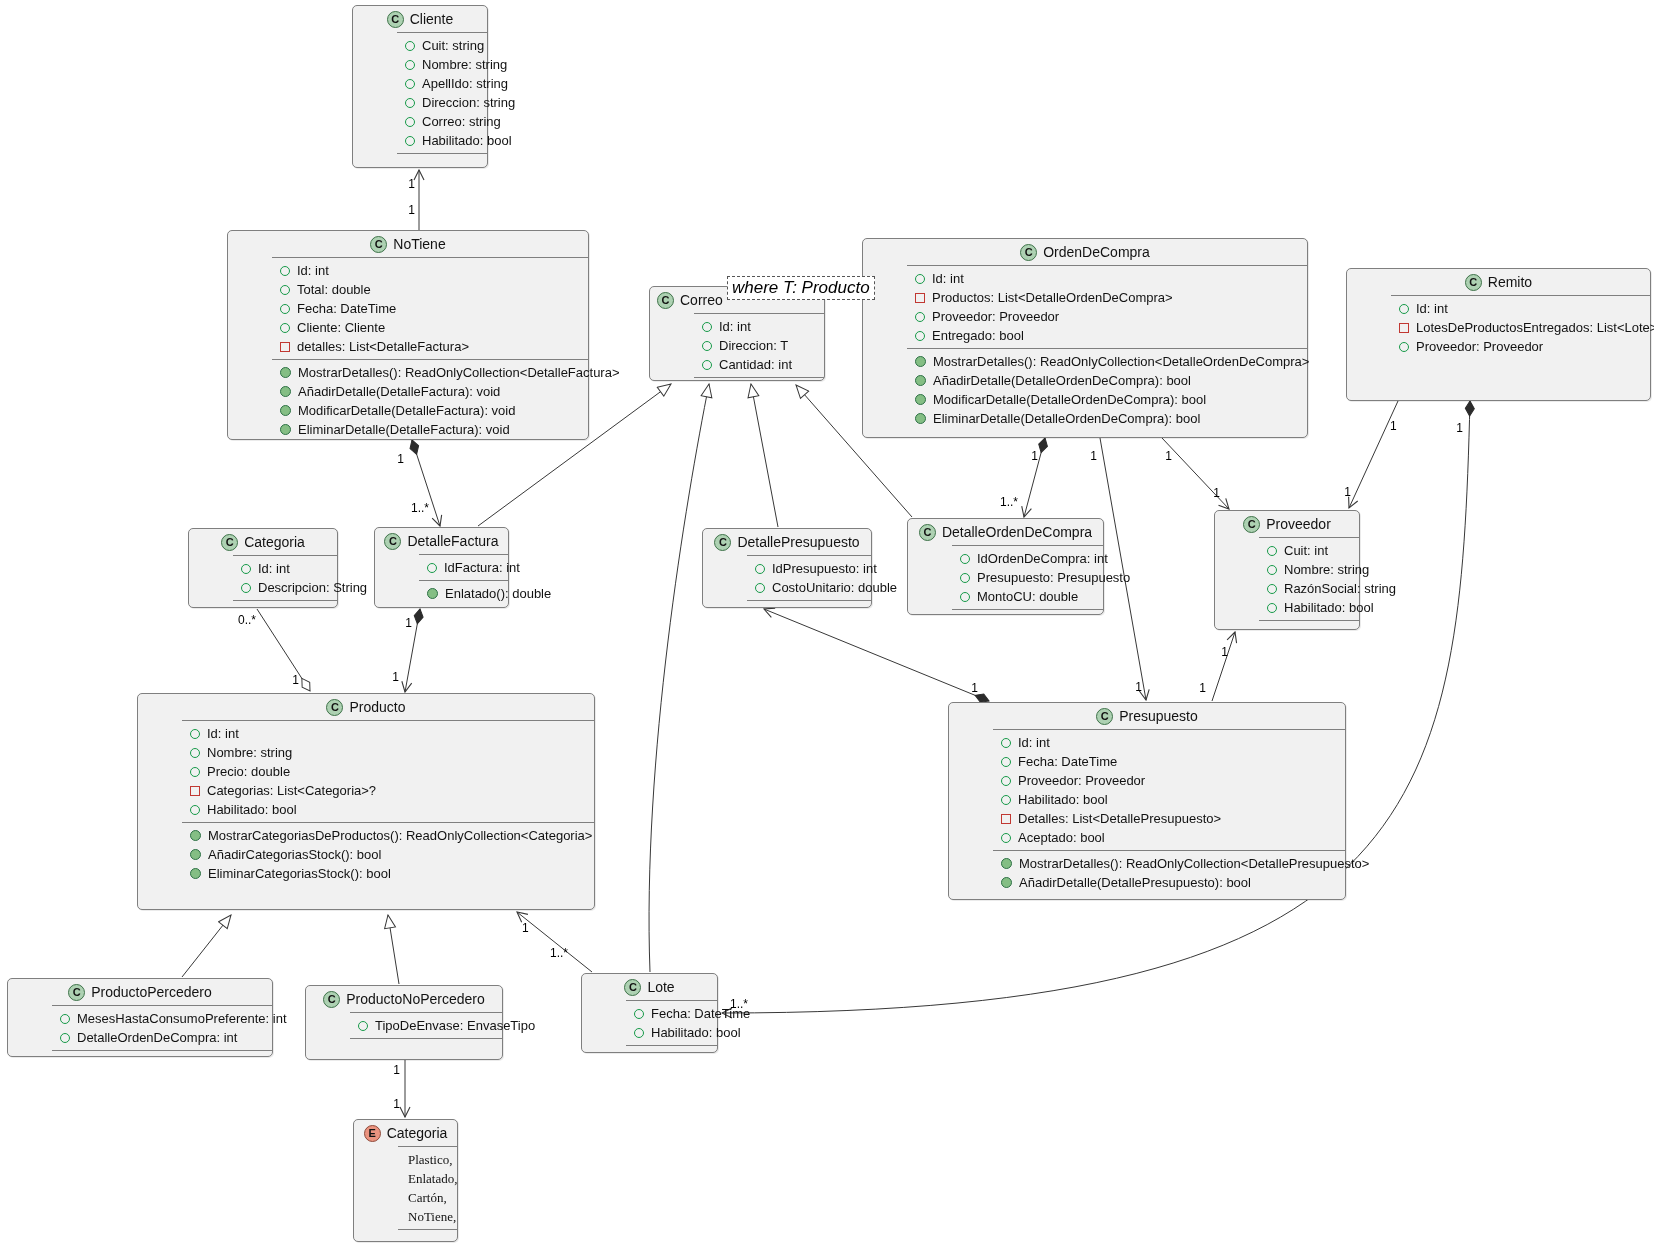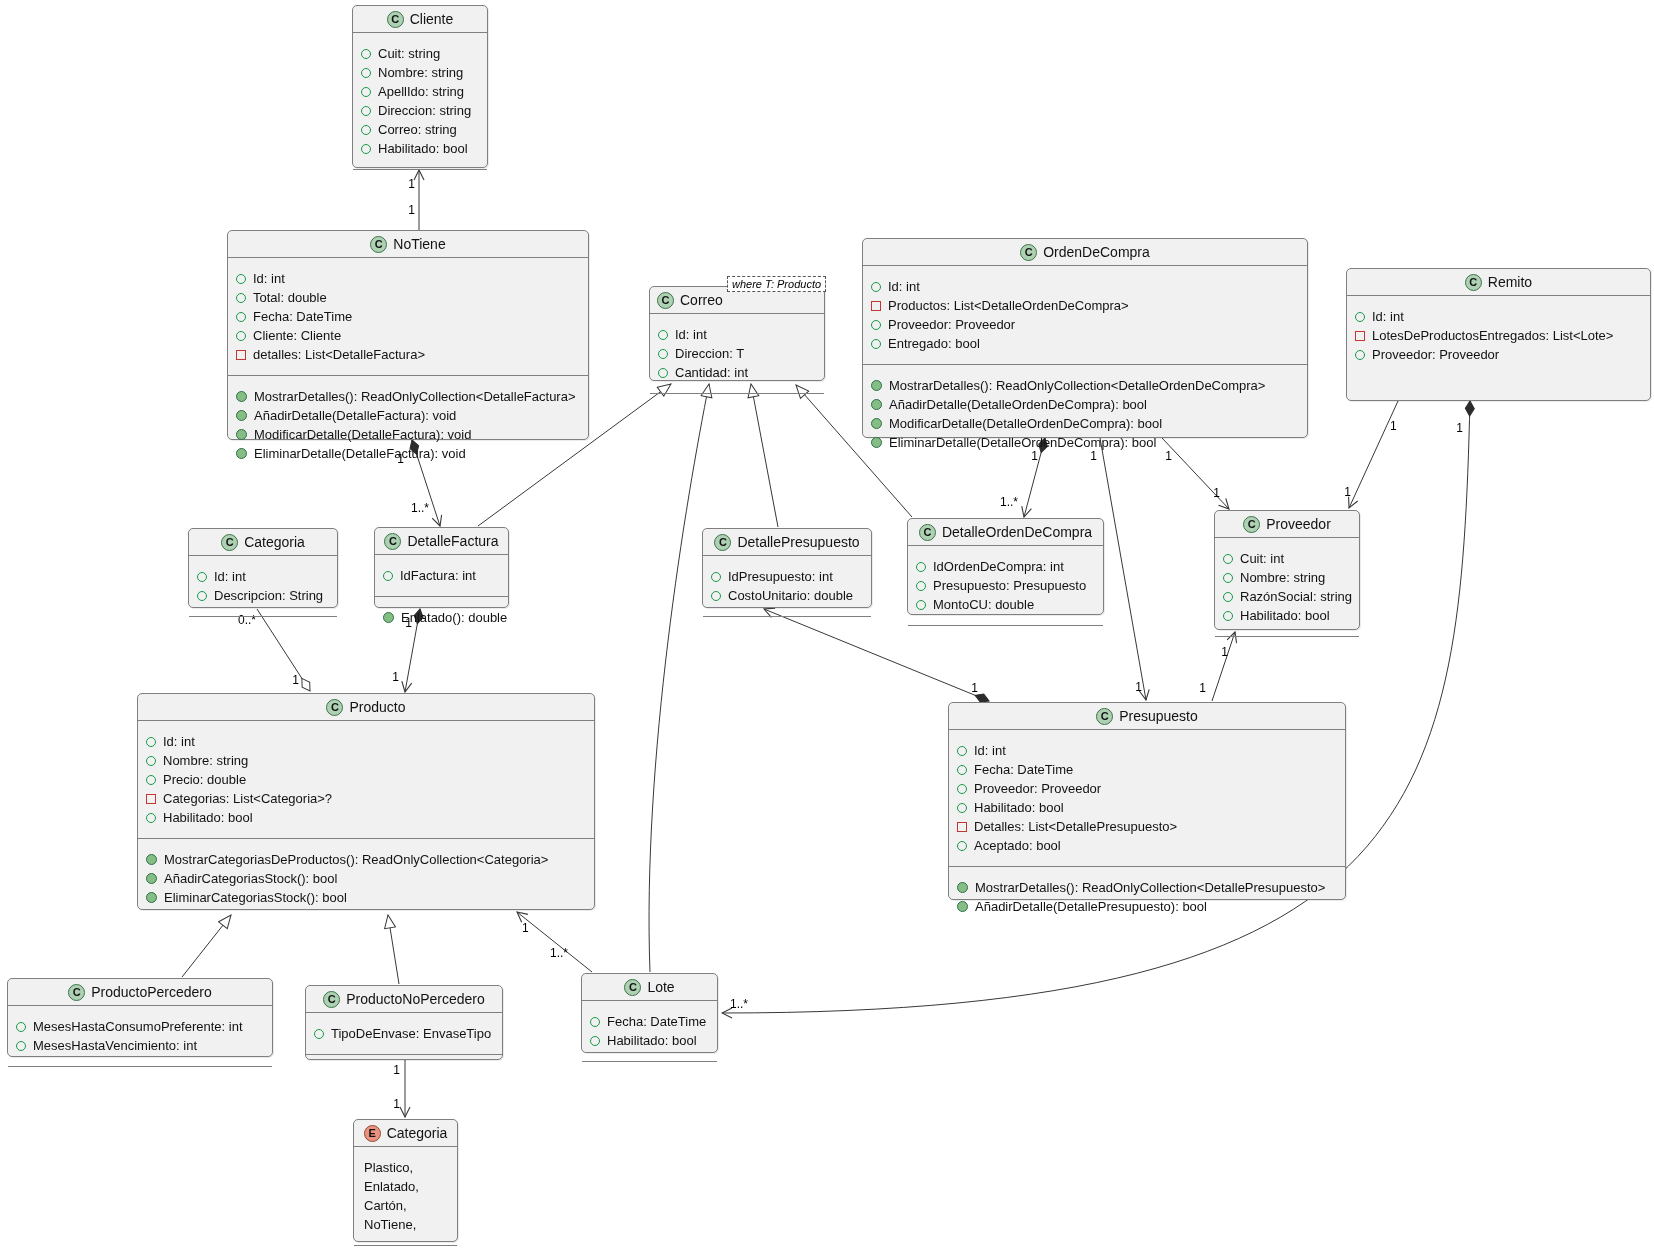--- a/index.html
+++ b/index.html
@@ -11,29 +11,29 @@
   .uml-class{position:absolute;z-index:2;background:#F1F1F1;border:1px solid #7f7f7f;
              border-radius:5px;box-sizing:border-box;display:flex;flex-direction:column;
              font-size:13px;color:#121212;box-shadow:1px 1px 0 rgba(0,0,0,0.08);}
   .uml-title{display:flex;align-items:center;justify-content:center;gap:6px;min-height:26px;
              padding:0 7px;white-space:nowrap;font-size:14px;}
   .uml-title.left{justify-content:flex-start;}
   .badge{width:17px;height:17px;border-radius:50%;display:flex;align-items:center;
          justify-content:center;font-weight:bold;font-size:11px;flex:0 0 17px;box-sizing:border-box;}
   .badge.c{background:#ADD1B2;border:1px solid #3E7249;}
   .badge.e{background:#EB937F;border:1px solid #8E4A3B;}
-  .compartment{border-top:1px solid #7f7f7f;padding:11px 0;}
+  .compartment{border-top:1px solid #7f7f7f;padding:3px 0;margin-left:44px;}
   .compartment.grow{flex:1;min-height:5px;}
   .uml-row{display:flex;align-items:center;height:19px;padding:0 8px;white-space:nowrap;}
-  .uml-row.plain{padding-left:10px;}
+  .uml-row.plain{padding-left:10px;font-family:Liberation Serif, serif;}
   .ic{display:inline-block;width:8px;height:8px;margin-right:7px;flex:0 0 8px;box-sizing:content-box;}
   .ic-pub{border:1.5px solid #179A49;border-radius:50%;background:transparent;}
   .ic-priv{border:1.5px solid #C13832;background:transparent;}
   .ic-meth{width:9px;height:9px;flex:0 0 9px;background:#84BE84;border:1px solid #2E7146;border-radius:50%;}
-  .generic-label{position:absolute;z-index:3;font-style:italic;font-size:11px;
+  .generic-label{position:absolute;z-index:3;font-style:italic;font-size:17px;
                  border:1px dashed #555;background:#fff;padding:1px 4px;white-space:nowrap;}
 </style>
 </head>
 <body>
 
 <div id="canvas">
   <svg id="edges" width="1654" height="1249" viewBox="0 0 1654 1249">
     <defs>
       <marker id="m-arrow" markerUnits="userSpaceOnUse" markerWidth="12" markerHeight="12" viewBox="0 0 12 12" refX="11" refY="6" orient="auto">
         <path d="M1,1 L11,6 L1,11" fill="none" stroke="#383838" stroke-width="1.1"></path>
@@ -444,21 +444,21 @@
         <span class="badge c">C</span>
         <span>ProductoPercedero</span>
       </div>
       <div class="compartment">
         <div class="uml-row">
           <span class="ic ic-pub"></span>
           <span>MesesHastaConsumoPreferente: int</span>
         </div>
         <div class="uml-row">
           <span class="ic ic-pub"></span>
-          <span>MesesHastaVencimiento: int</span>
+          <span>DetalleOrdenDeCompra: int</span>
         </div>
       </div>
       <div class="compartment grow"></div>
     </div>
     <div class="uml-class" style="left: 305px; top: 985px; width: 198px; height: 75px;">
       <div class="uml-title">
         <span class="badge c">C</span>
         <span>ProductoNoPercedero</span>
       </div>
       <div class="compartment">

